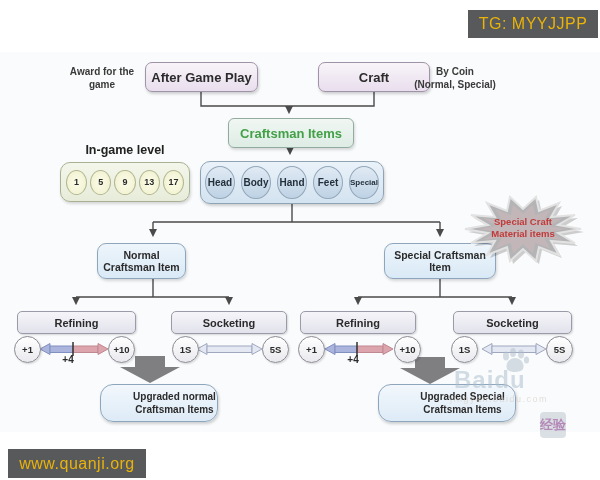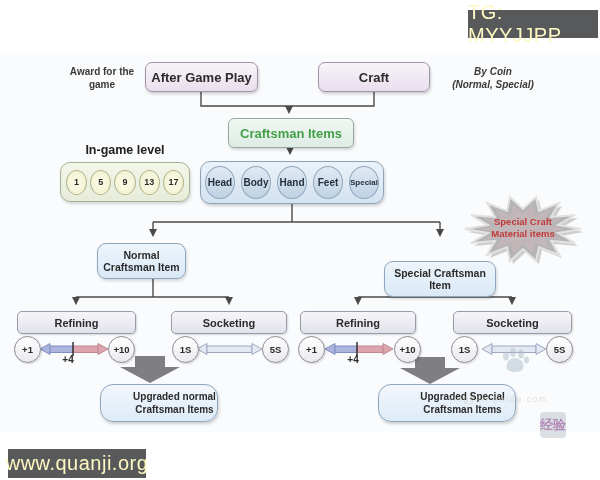--- a/index.html
+++ b/index.html
@@ -32,22 +32,22 @@
             box-shadow:1px 2px 3px rgba(0,0,0,.18);padding:0 4px;}
   .part{width:34px;height:31px;border-radius:50%;background:linear-gradient(#e0eaf4,#bed2e4);
         border:1px solid #93a7ba;display:flex;align-items:center;justify-content:center;
         font-size:10px;font-weight:700;color:#24303c;}
   .part.small{font-size:8px;}
   .stepcircle{position:absolute;z-index:2;width:27px;height:27px;border-radius:50%;
               background:linear-gradient(#ffffff,#e9e9ee);border:1.5px solid #8a8a92;
               display:flex;align-items:center;justify-content:center;font-size:9.5px;font-weight:700;color:#2b2b2b;
               box-sizing:border-box;box-shadow:1px 1px 2px rgba(0,0,0,.15);}
   .plus4{position:absolute;z-index:2;font-size:10px;font-weight:700;color:#2b2b2b;width:24px;text-align:center;}
-  .darkband{position:absolute;z-index:5;background:#58595b;color:#fef9c3;display:flex;align-items:center;
-            justify-content:center;font-size:20px;letter-spacing:.5px;}
+  .darkband{position:absolute;z-index:5;background:#58595b;color:#eab308;display:flex;align-items:center;
+            justify-content:center;font-size:16px;letter-spacing:.5px;}
   .starburst-text{position:absolute;z-index:4;font-size:9.5px;font-weight:700;color:#c03a3a;
                   text-align:center;line-height:1.3;}
   .baidu-wm{position:absolute;left:448px;top:352px;width:150px;height:58px;z-index:4;opacity:.5;}
   .baidu-brand{position:absolute;left:6px;top:14px;font-size:24px;font-weight:700;color:#a9bdcb;letter-spacing:1px;}
   .baidu-badge{position:absolute;left:92px;top:12px;width:26px;height:26px;background:#b9c2cc;border-radius:4px;
                color:#701a75;font-size:13px;font-weight:700;display:flex;align-items:center;justify-content:center;margin-top:48px;}
   .baidu-url{position:absolute;left:2px;top:42px;font-size:9px;color:#cdc3b6;letter-spacing:1.5px;}
   .baidu-paw{position:absolute;left:52px;top:-4px;}
 </style>
 </head>
@@ -112,21 +112,21 @@
     <polygon points="415,357 445,357 445,368 460,368 430,384 400,368 415,368" fill="#7f7f82"></polygon>
   </svg>
 
   <div class="note ml" style="left:62px;top:66px;width:80px;">Award for the
 game</div>
 
   <div class="node pinkbox" style="left:145px;top:62px;width:113px;height:30px;">After Game Play</div>
 
   <div class="node pinkbox" style="left:318px;top:62px;width:112px;height:30px;">Craft</div>
 
-  <div class="note ml" style="left:448px;top:66px;width:90px;font-style:italic;">By Coin
+  <div class="note ml" style="left:410px;top:66px;width:90px;">By Coin
 (Normal, Special)</div>
 
   <div class="node greenbox" style="left:228px;top:118px;width:126px;height:30px;">Craftsman Items</div>
 
   <div class="note" style="left:70px;top:143px;width:110px;font-size:12.5px;color:#222;">In-game level</div>
 
   <div class="groupbox levelbox" style="left:60px;top:162px;width:130px;height:40px;">
     <span class="lvl">1</span>
     <span class="lvl">5</span>
     <span class="lvl">9</span>
@@ -137,21 +137,21 @@
   <div class="groupbox partsbox" style="left:200px;top:161px;width:184px;height:43px;gap:6px;">
     <span class="part">Head</span>
     <span class="part">Body</span>
     <span class="part">Hand</span>
     <span class="part">Feet</span>
     <span class="part small">Special</span>
   </div>
 
   <div class="node bluebox" style="left:97px;top:243px;width:89px;height:36px;">Normal Craftsman Item</div>
 
-  <div class="node bluebox" style="left:384px;top:261px;width:112px;height:36px;">Special Craftsman Item</div>
+  <div class="node bluebox" style="left:384px;top:243px;width:112px;height:36px;">Special Craftsman Item</div>
 
   <div class="node lavbox" style="left:17px;top:311px;width:119px;height:23px;">Refining</div>
   <div class="node lavbox" style="left:171px;top:311px;width:116px;height:23px;">Socketing</div>
   <div class="node lavbox" style="left:300px;top:311px;width:116px;height:23px;">Refining</div>
   <div class="node lavbox" style="left:453px;top:311px;width:119px;height:23px;">Socketing</div>
 
   <div class="stepcircle" style="left:14px;top:336px;">+1</div>
   <div class="stepcircle" style="left:108px;top:336px;">+10</div>
   <div class="plus4" style="left:56px;top:354px;">+4</div>
 
@@ -184,19 +184,20 @@
   <div class="baidu-wm">
     <svg class="baidu-paw" width="30" height="26" viewBox="0 0 30 26">
       <g fill="#aebfca">
         <ellipse cx="6" cy="8" rx="3" ry="4.5"></ellipse>
         <ellipse cx="13" cy="4.5" rx="3" ry="4.5"></ellipse>
         <ellipse cx="21" cy="6" rx="3" ry="4.5"></ellipse>
         <ellipse cx="26.5" cy="12" rx="2.6" ry="3.6"></ellipse>
         <path d="M15 10 C21 10 25 16 23 21 C21 25 9 25 7 21 C5 16 9 10 15 10 Z"></path>
       </g>
     </svg>
+    <span class="baidu-brand">Baidu</span>
     <span class="baidu-badge">经验</span>
     <span class="baidu-url">jingyan.baidu.com</span>
   </div>
 
   <div class="darkband" style="left:468px;top:10px;width:130px;height:28px;">TG: MYYJJPP</div>
   <div class="darkband" style="left:8px;top:449px;width:138px;height:29px;">www.quanji.org</div>
 </div>
 
 </body></html>

